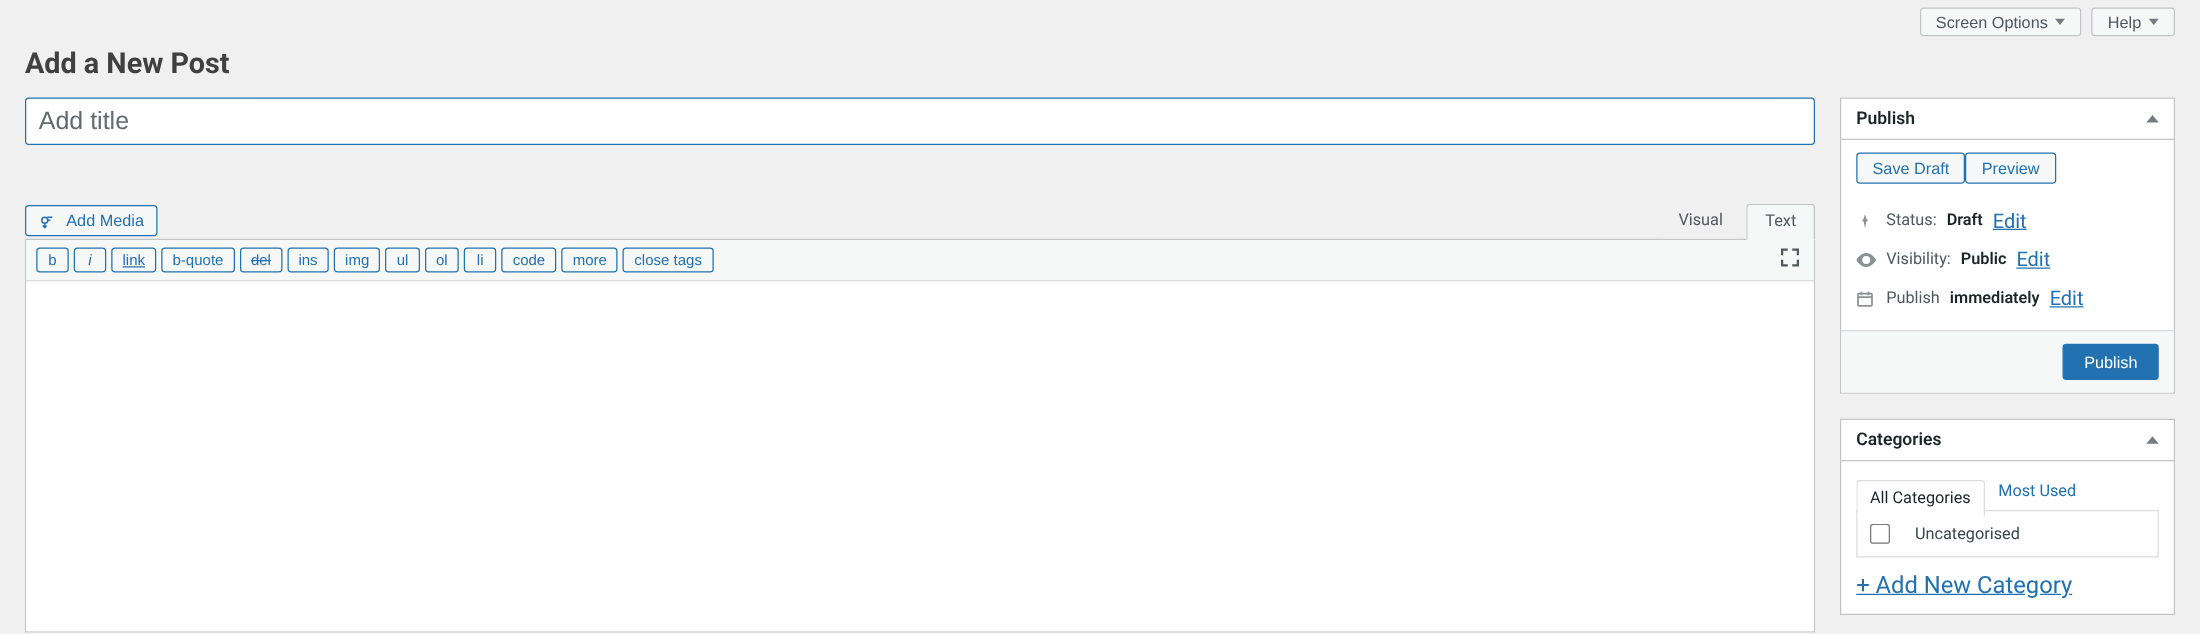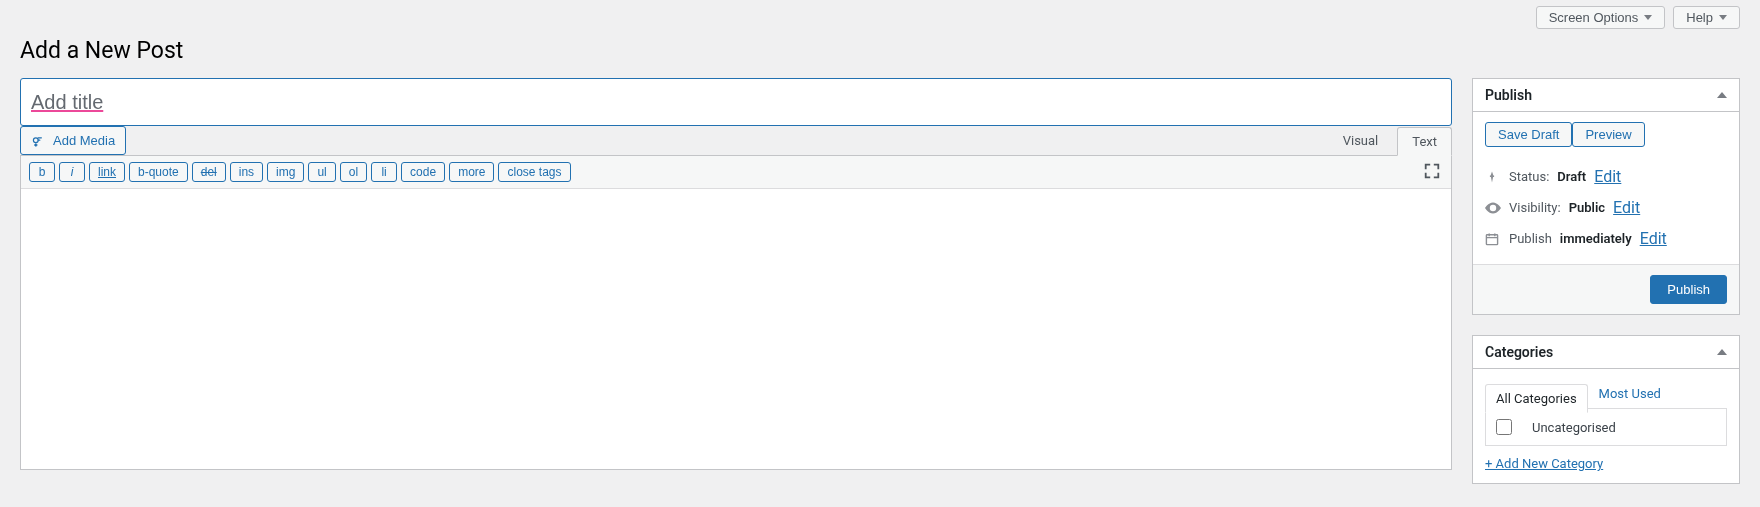--- a/index.html
+++ b/index.html
@@ -32,46 +32,47 @@
     }
     .triangle-down {
       display: inline-block;
       width: 0; height: 0;
       border-left: 4px solid transparent;
       border-right: 4px solid transparent;
       border-top: 5px solid #787c82;
     }
     .page-heading {
       font-size: 23px;
-      font-weight: 400;
-      color: #000000;
+      font-weight: 700;
+      color: #404040;
       padding: 8px 0 14px 20px;
     }
     .main-wrap {
       display: flex;
       gap: 20px;
       padding: 0 20px;
     }
     .left-col { flex: 1; }
     .right-col { width: 268px; }
     .title-input {
       width: 100%;
-      height: 48px;
+      height: 38px;
       font-size: 20px;
       padding: 3px 10px;
       border: 1px solid #2271b1;
       border-radius: 3px;
       background: #fff;
       outline: none;
-      color: #ec4899;
-      text-decoration: underline;
+      color: #8b5cf6;
     }
     .title-input::placeholder { color: #646970; font-weight: 400; }
     .add-media-row {
-      display: flex;
+      margin-top: 46px;
+      display: flex;
+      align-items: center;
       justify-content: space-between;
     }
     .add-media-btn {
       display: inline-flex;
       align-items: center;
       gap: 6px;
       background: #f6f7f7;
       border: 1px solid #2271b1;
       color: #2271b1;
       border-radius: 3px;
@@ -249,21 +250,21 @@
       width: 16px; height: 16px;
       border: 1px solid #8c8f94;
       border-radius: 3px;
       cursor: pointer;
     }
     .add-cat-link {
       display: block;
       padding: 0 12px 12px 12px;
       color: #2271b1;
       text-decoration: underline;
-      font-size: 13px;
+      font-size: 19px;
       cursor: pointer;
     }
   </style>
 </head>
 <body>
 
 <div class="top-bar">
   <button class="screen-option-btn">
     <span>Screen Options</span>
     <span class="triangle-down"></span>

